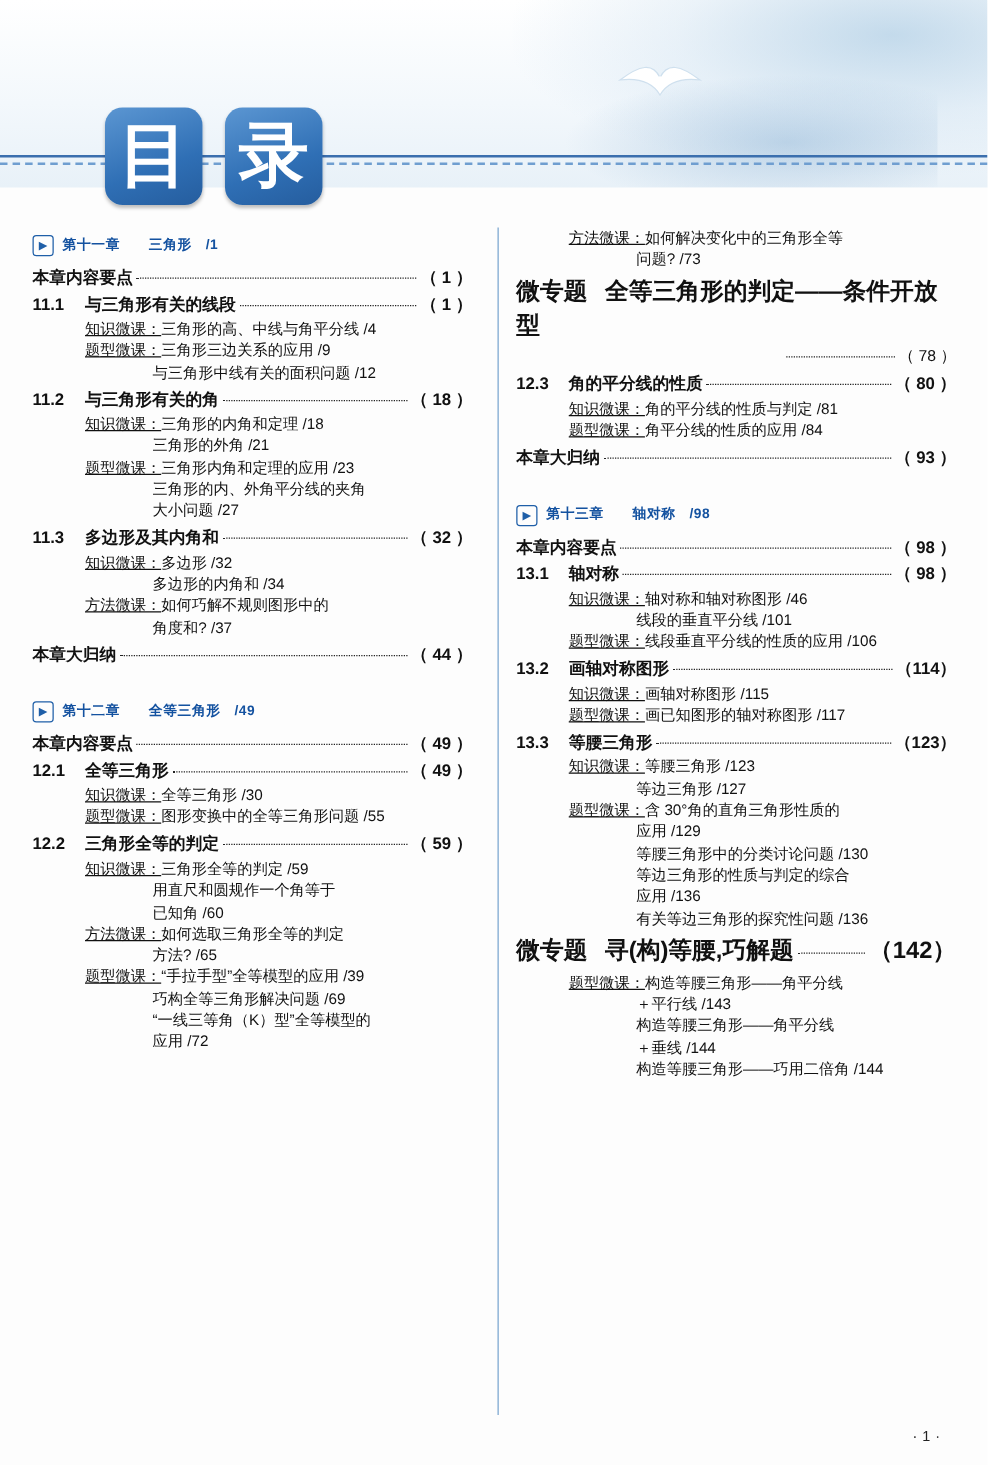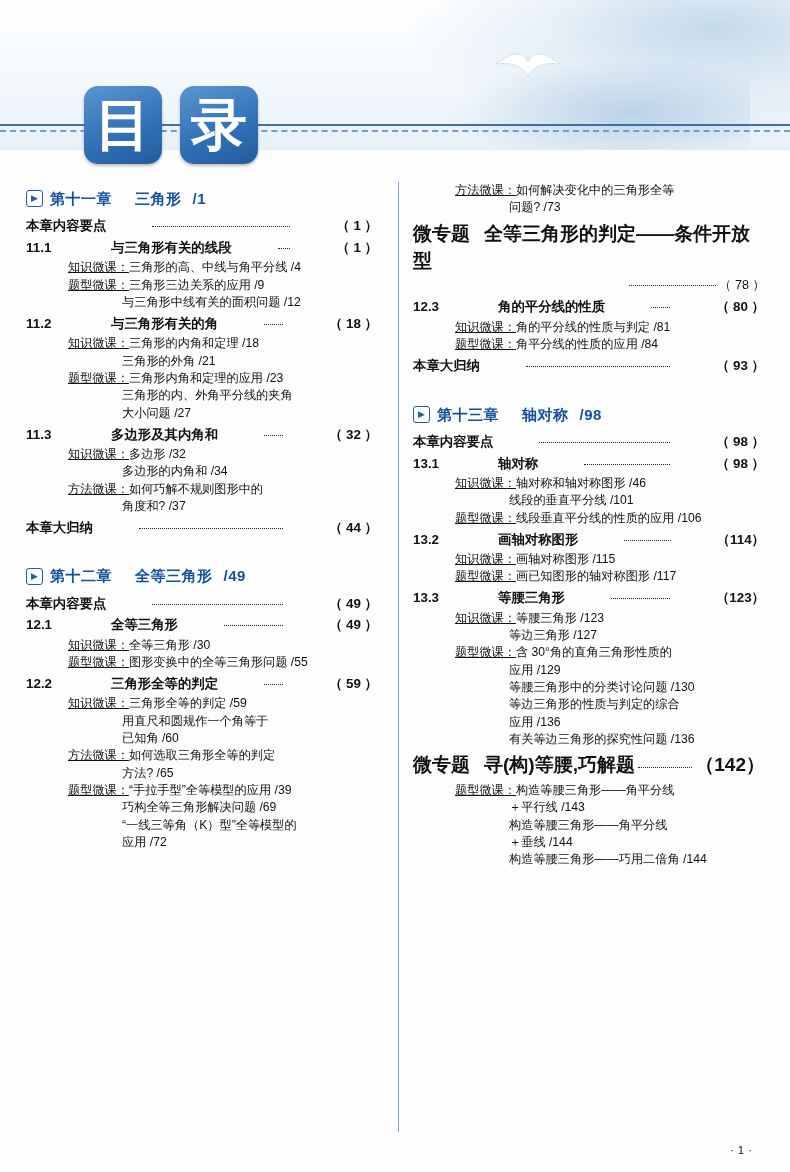--- a/index.html
+++ b/index.html
@@ -73,39 +73,39 @@
   .chapter{
     display:flex;align-items:center;gap:7px;
     margin:6px 0 7px 0;
   }
   .chapter .flag{
     width:15px;height:15px;border:1.6px solid #1f5fa8;border-radius:3px;
     display:inline-flex;align-items:center;justify-content:center;
     color:#1f5fa8;font-size:9px;line-height:1;flex:none;
   }
   .chapter .ctext{
-    color:#1452a0;font-weight:700;font-size:15px;letter-spacing:.5px;
+    color:#1452a0;font-weight:700;font-size:11px;letter-spacing:.5px;
     white-space:nowrap;
   }
   .chapter .cnum{margin-left:16px;}
 
   .row{
     display:flex;align-items:baseline;
     margin:2.5px 0;
   }
   .row .lbl{white-space:nowrap;}
   .row .dots{
     flex:1;margin:0 3px;
     border-bottom:1.5px dotted #222;
     transform:translateY(-3px);
     min-width:10px;
   }
   .row .pg{white-space:nowrap;}
 
-  .bold-line{font-weight:700;font-size:13.4px;gap:43px;}
+  .bold-line{font-weight:700;font-size:13.4px;}
 
   .sub{
     margin-left:42px;font-size:12.2px;display:flex;
   }
   .sub .tag{white-space:nowrap;text-decoration:underline;}
   .sub .body{white-space:pre-wrap;}
   .cont{
     margin-left:96px;font-size:12.2px;
   }
   .micro{

